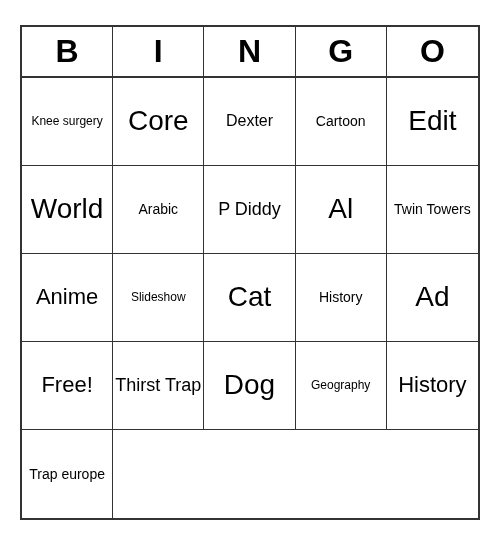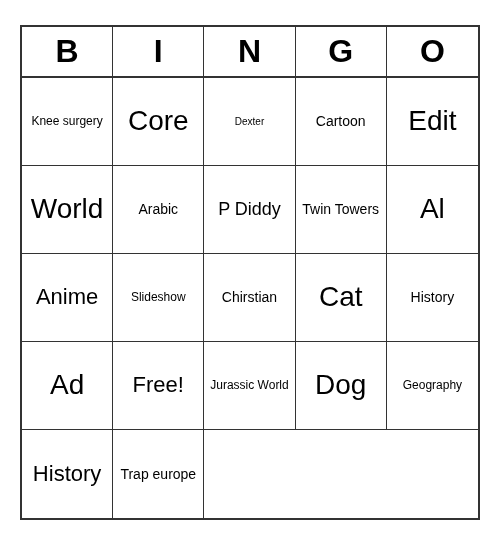--- a/index.html
+++ b/index.html
@@ -60,34 +60,33 @@
   <div class="bingo-header">
   <div class="bingo-header-cell">B</div>
       <div class="bingo-header-cell">I</div>
       <div class="bingo-header-cell">N</div>
       <div class="bingo-header-cell">G</div>
       <div class="bingo-header-cell">O</div>
     </div>
   <div class="bingo-grid">
   <div class="bingo-cell" style="font-size: 12px;">Knee surgery</div>
       <div class="bingo-cell" style="font-size: 28px;">Core</div>
-      <div class="bingo-cell" style="font-size: 10px;">Dexter</div>
+      <div class="bingo-cell" style="font-size: 16px;">Dexter</div>
       <div class="bingo-cell" style="font-size: 14px;">Cartoon</div>
       <div class="bingo-cell" style="font-size: 28px;">Edit</div>
       <div class="bingo-cell" style="font-size: 28px;">World</div>
       <div class="bingo-cell" style="font-size: 14px;">Arabic</div>
       <div class="bingo-cell" style="font-size: 18px;">P Diddy</div>
+      <div class="bingo-cell" style="font-size: 28px;">Al</div>
       <div class="bingo-cell" style="font-size: 14px;">Twin Towers</div>
-      <div class="bingo-cell" style="font-size: 28px;">Al</div>
       <div class="bingo-cell" style="font-size: 22px;">Anime</div>
       <div class="bingo-cell" style="font-size: 12px;">Slideshow</div>
-      <div class="bingo-cell" style="font-size: 14px;">Chirstian</div>
       <div class="bingo-cell" style="font-size: 28px;">Cat</div>
       <div class="bingo-cell" style="font-size: 14px;">History</div>
       <div class="bingo-cell" style="font-size: 28px;">Ad</div>
       <div class="bingo-cell" style="font-size: 22px;">Free!</div>
-      <div class="bingo-cell" style="font-size: 12px;">Jurassic World</div>
+      <div class="bingo-cell" style="font-size: 18px;">Thirst Trap</div>
       <div class="bingo-cell" style="font-size: 28px;">Dog</div>
       <div class="bingo-cell" style="font-size: 12px;">Geography</div>
       <div class="bingo-cell" style="font-size: 22px;">History</div>
       <div class="bingo-cell" style="font-size: 14px;">Trap europe</div>
     </div>
 </div>
 
 </body></html>

